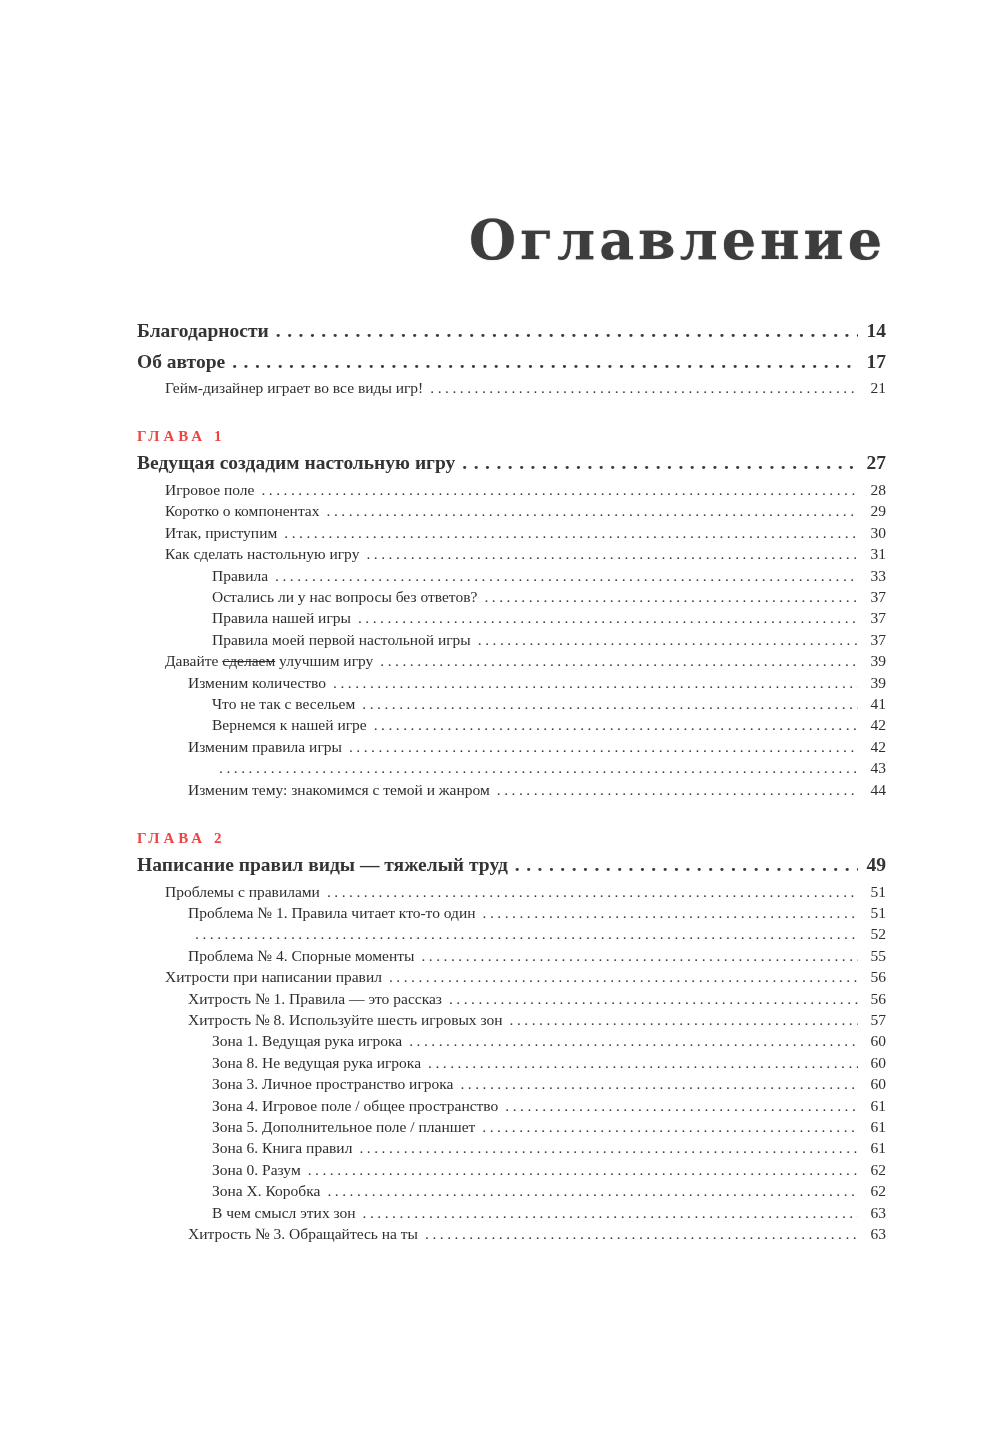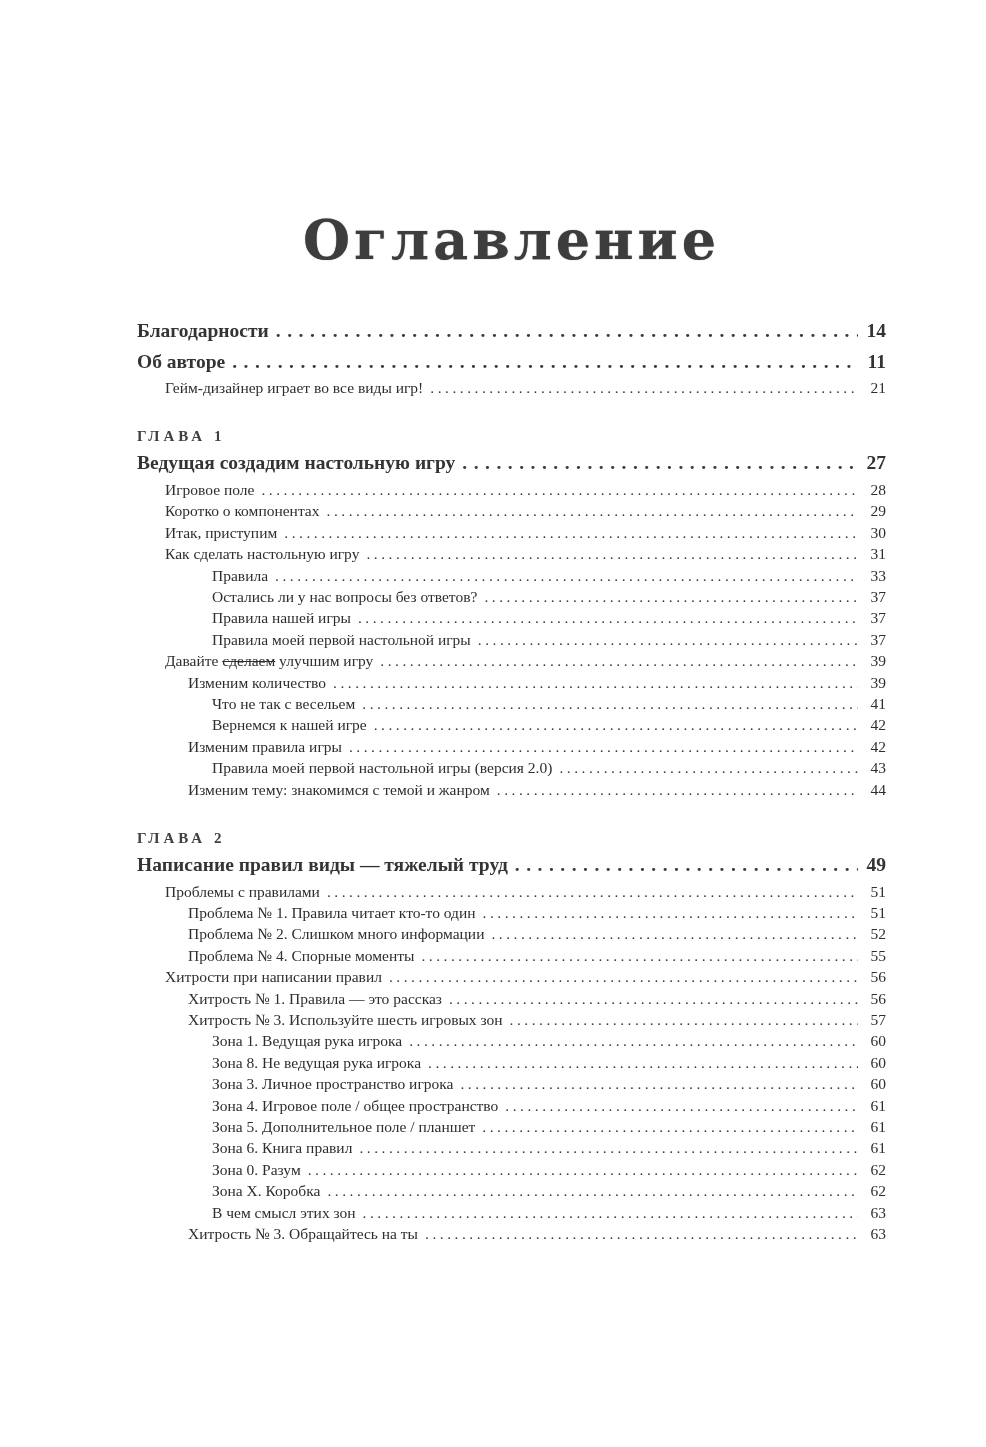--- a/index.html
+++ b/index.html
@@ -16,21 +16,21 @@
   }
   .content {
     padding: 208px 100px 0 137px;
   }
   .title {
     font-family: "DejaVu Serif", "Liberation Serif", serif;
     font-size: 54px;
     font-weight: 700;
     letter-spacing: 4px;
     color: #3d3d3d;
-    text-align: center;
+    text-align: right;
     margin: 0;
     text-shadow: 0 0 1px #6a6a6a;
   }
   .front {
     margin-top: 44px;
   }
   .toc-row {
     display: flex;
     align-items: flex-start;
     font-size: 15.5px;
@@ -47,21 +47,21 @@
     font-size: 19.5px;
     line-height: 30.5px;
     color: #343434;
   }
   .chapter { margin-top: 27px; }
   .chapter-head {
     font-weight: 700;
     font-size: 15px;
     letter-spacing: 4px;
     line-height: 23px;
-    color: #404040;
+    color: #ef4444;
   }
   .dots {
     flex: 1 1 auto;
     overflow: hidden;
     white-space: nowrap;
     margin: 0 4px 0 7px;
     color: #3a3a3a;
   }
   .dots::after {
     content: "........................................................................................................................................................................................";
@@ -84,21 +84,21 @@
   <h1 class="title">Оглавление</h1>
   <div class="front">
       <div class="toc-row lv0 bold-row">
         <span class="label">Благодарности</span>
         <span class="dots"></span>
         <span class="pagenum">14</span>
       </div>
       <div class="toc-row lv0 bold-row">
         <span class="label">Об авторе</span>
         <span class="dots"></span>
-        <span class="pagenum">11</span>
+        <span class="pagenum">17</span>
       </div>
       <div class="toc-row lv1">
         <span class="label">Гейм-дизайнер играет во все виды игр!</span>
         <span class="dots"></span>
         <span class="pagenum">21</span>
       </div>
     </div>
   <div>
       <section class="chapter">
         <div class="chapter-head">ГЛАВА 1</div>
@@ -166,21 +166,20 @@
           <span class="label">Вернемся к нашей игре</span>
           <span class="dots"></span>
           <span class="pagenum">42</span>
         </div>
         <div class="toc-row lv2">
           <span class="label">Изменим правила игры</span>
           <span class="dots"></span>
           <span class="pagenum">42</span>
         </div>
         <div class="toc-row lv3">
-          <span class="label">Правила моей первой настольной игры (версия 2.0)</span>
           <span class="dots"></span>
           <span class="pagenum">43</span>
         </div>
         <div class="toc-row lv2">
           <span class="label">Изменим тему: знакомимся с темой и жанром</span>
           <span class="dots"></span>
           <span class="pagenum">44</span>
         </div>
       </section>
       <section class="chapter">
@@ -194,41 +193,40 @@
           <span class="label">Проблемы с правилами</span>
           <span class="dots"></span>
           <span class="pagenum">51</span>
         </div>
         <div class="toc-row lv2">
           <span class="label">Проблема № 1. Правила читает кто-то один</span>
           <span class="dots"></span>
           <span class="pagenum">51</span>
         </div>
         <div class="toc-row lv2">
-          <span class="label">Проблема № 2. Слишком много информации</span>
           <span class="dots"></span>
           <span class="pagenum">52</span>
         </div>
         <div class="toc-row lv2">
           <span class="label">Проблема № 4. Спорные моменты</span>
           <span class="dots"></span>
           <span class="pagenum">55</span>
         </div>
         <div class="toc-row lv1">
           <span class="label">Хитрости при написании правил</span>
           <span class="dots"></span>
           <span class="pagenum">56</span>
         </div>
         <div class="toc-row lv2">
           <span class="label">Хитрость № 1. Правила — это рассказ</span>
           <span class="dots"></span>
           <span class="pagenum">56</span>
         </div>
         <div class="toc-row lv2">
-          <span class="label">Хитрость № 3. Используйте шесть игровых зон</span>
+          <span class="label">Хитрость № 8. Используйте шесть игровых зон</span>
           <span class="dots"></span>
           <span class="pagenum">57</span>
         </div>
         <div class="toc-row lv3">
           <span class="label">Зона 1. Ведущая рука игрока</span>
           <span class="dots"></span>
           <span class="pagenum">60</span>
         </div>
         <div class="toc-row lv3">
           <span class="label">Зона 8. Не ведущая рука игрока</span>

